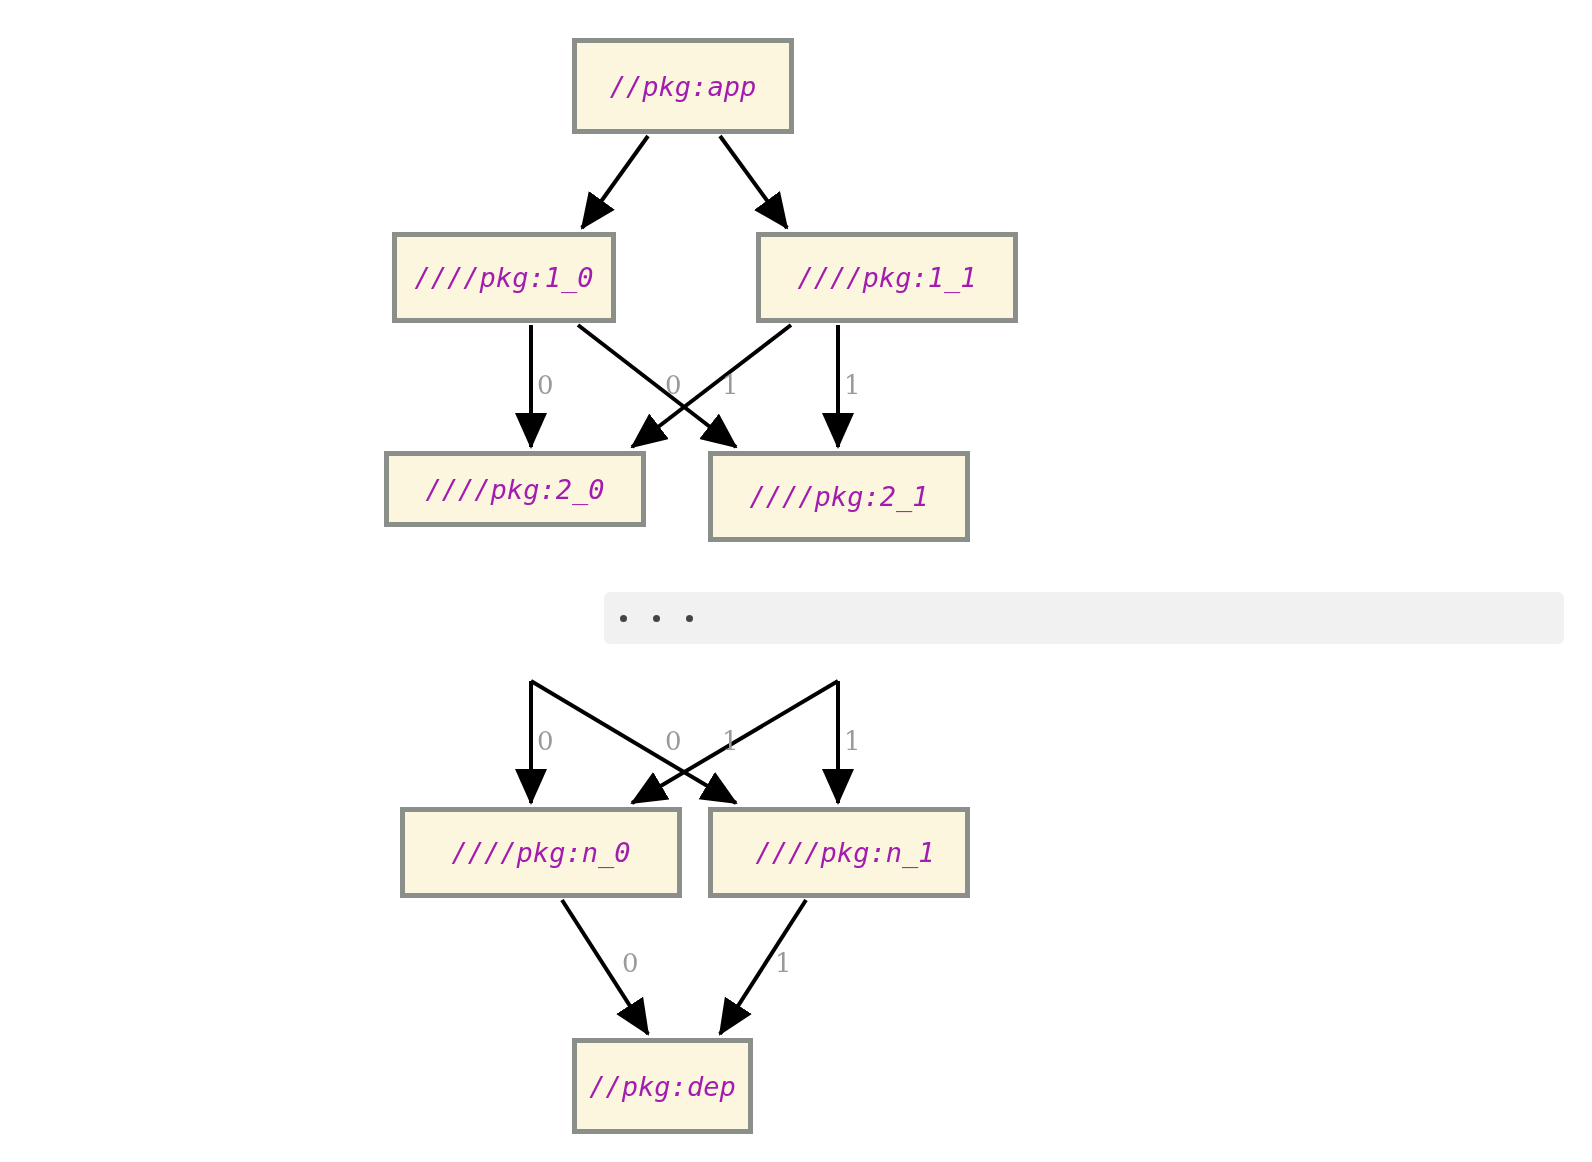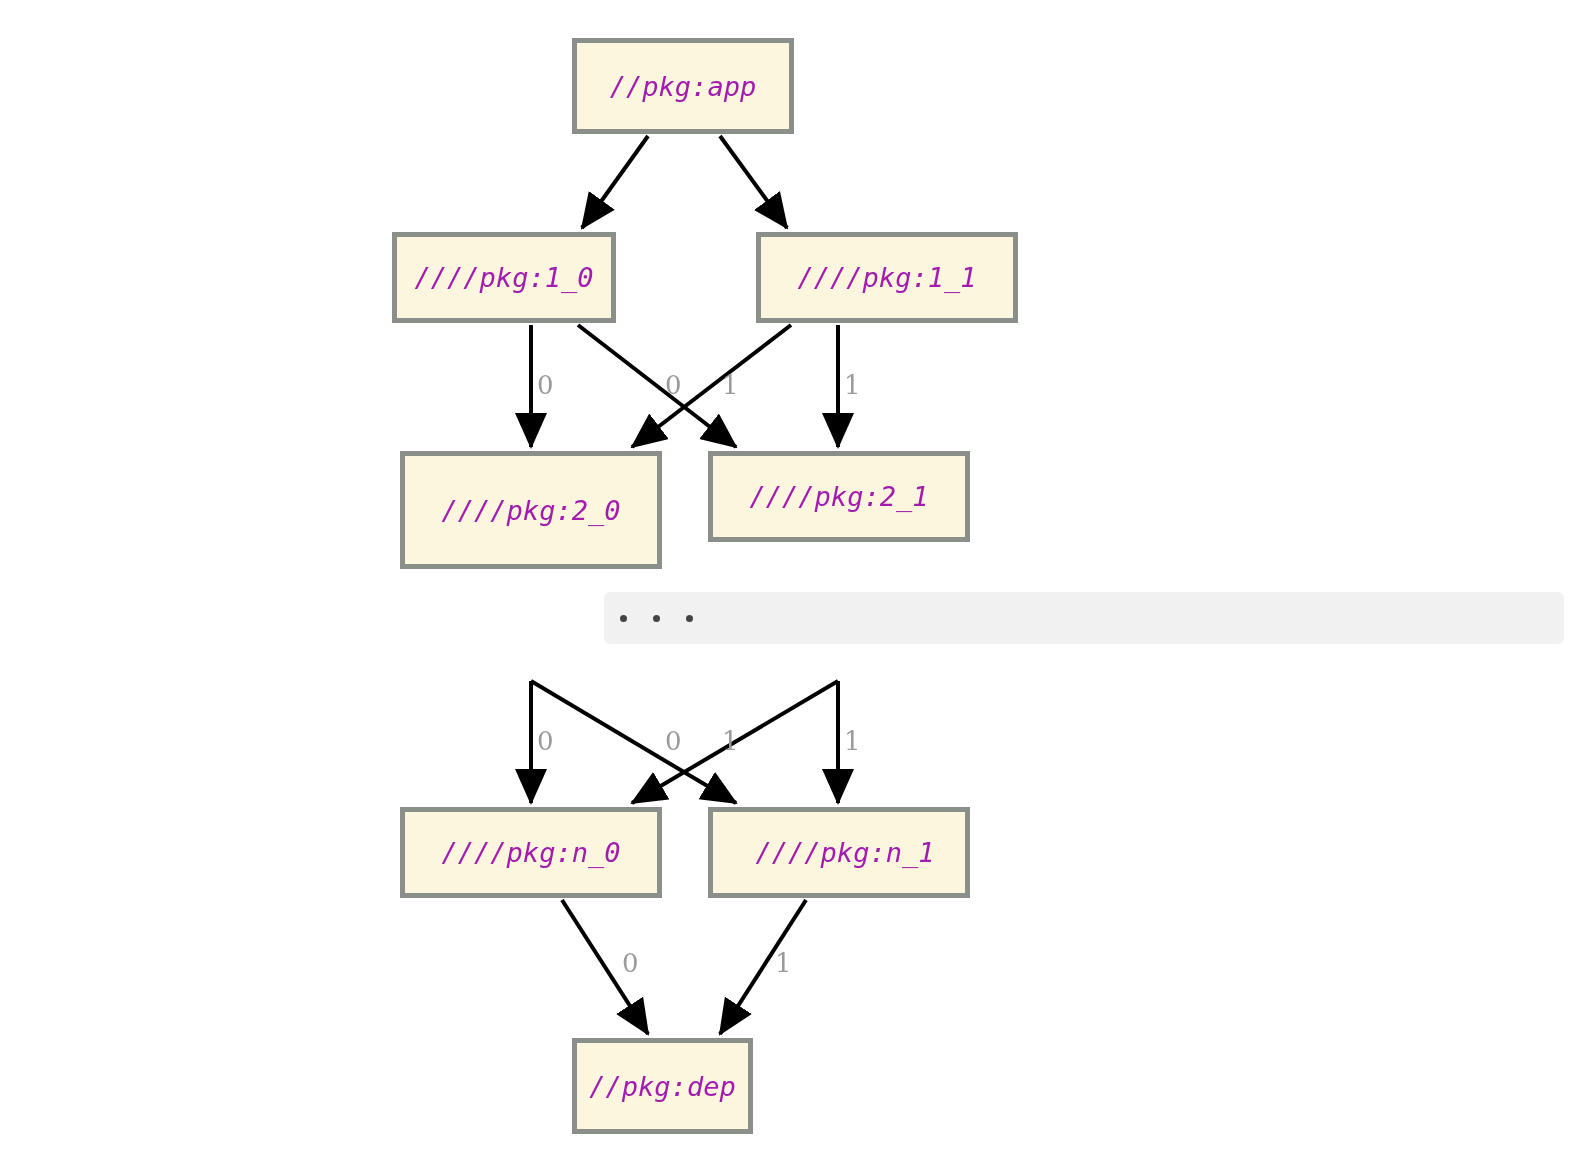--- a/index.html
+++ b/index.html
@@ -102,23 +102,23 @@
         <line x1="838" y1="681" x2="838" y2="803" stroke="#000000" stroke-width="4" marker-end="url(#arrowhead)"></line>
         <line x1="562" y1="900" x2="648" y2="1034" stroke="#000000" stroke-width="4" marker-end="url(#arrowhead)"></line>
         <line x1="806" y1="900" x2="720" y2="1034" stroke="#000000" stroke-width="4" marker-end="url(#arrowhead)"></line>
       </g>
   </svg>
 
   <div id="nodes-layer">
       <div class="node" style="left: 572px; top: 38px; width: 222px; height: 96px; background: rgb(253, 246, 222); border-color: rgb(138, 143, 138);">//pkg:app</div>
       <div class="node" style="left: 392px; top: 232px; width: 224px; height: 91px; background: rgb(253, 246, 222); border-color: rgb(138, 143, 138);">////pkg:1_0</div>
       <div class="node" style="left: 708px; top: 232px; width: 262px; height: 91px; background: rgb(253, 246, 222); border-color: rgb(138, 143, 138); margin-left: 48px;">////pkg:1_1</div>
-      <div class="node" style="left: 400px; top: 451px; width: 262px; height: 118px; background: rgb(253, 246, 222); border-color: rgb(138, 143, 138);">////pkg:2_0</div>
+      <div class="node" style="left: 384px; top: 451px; width: 262px; height: 76px; background: rgb(253, 246, 222); border-color: rgb(138, 143, 138);">////pkg:2_0</div>
       <div class="node" style="left: 708px; top: 451px; width: 262px; height: 91px; background: rgb(253, 246, 222); border-color: rgb(138, 143, 138);">////pkg:2_1</div>
-      <div class="node" style="left: 400px; top: 807px; width: 262px; height: 91px; background: rgb(253, 246, 222); border-color: rgb(138, 143, 138);">////pkg:n_0</div>
+      <div class="node" style="left: 400px; top: 807px; width: 282px; height: 91px; background: rgb(253, 246, 222); border-color: rgb(138, 143, 138);">////pkg:n_0</div>
       <div class="node" style="left: 708px; top: 807px; width: 262px; height: 91px; background: rgb(253, 246, 222); border-color: rgb(138, 143, 138); padding-left: 12px;">////pkg:n_1</div>
       <div class="node" style="left: 572px; top: 1038px; width: 181px; height: 96px; background: rgb(253, 246, 222); border-color: rgb(138, 143, 138);">//pkg:dep</div>
     </div>
   <div id="labels-layer">
       <div class="edge-label" style="left: 537px; top: 372px; color: rgb(154, 154, 154);">0</div>
       <div class="edge-label" style="left: 665px; top: 372px; color: rgb(154, 154, 154);">0</div>
       <div class="edge-label" style="left: 722px; top: 372px; color: rgb(154, 154, 154);">1</div>
       <div class="edge-label" style="left: 844px; top: 372px; color: rgb(154, 154, 154);">1</div>
       <div class="edge-label" style="left: 537px; top: 728px; color: rgb(154, 154, 154);">0</div>
       <div class="edge-label" style="left: 665px; top: 728px; color: rgb(154, 154, 154);">0</div>

